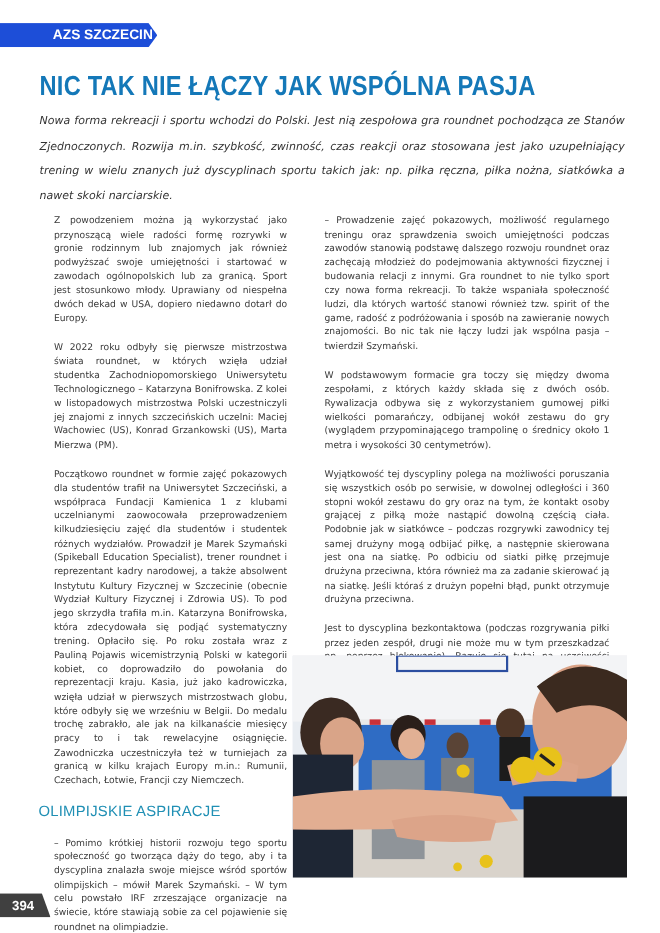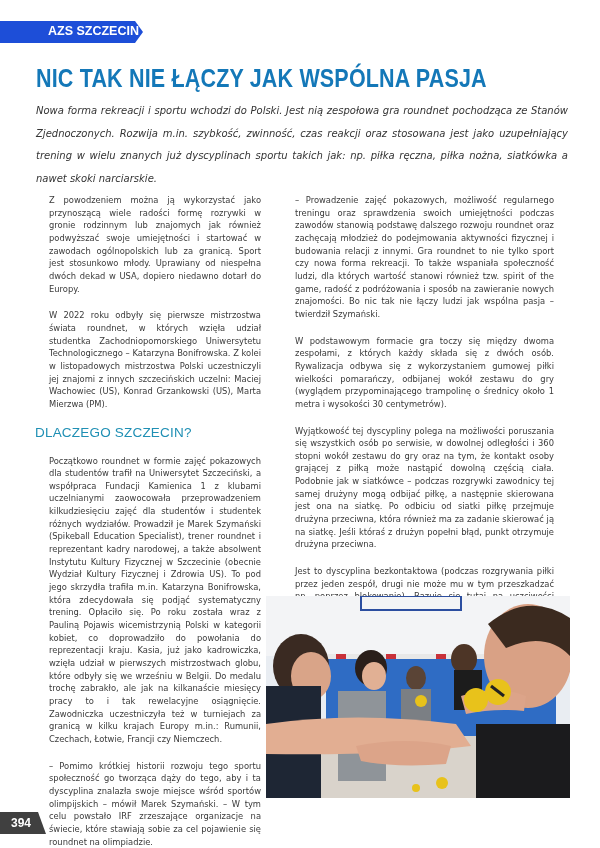--- a/index.html
+++ b/index.html
@@ -26,22 +26,22 @@
   <span>AZS SZCZECIN</span>
 </div>
 
 <h1 class="title" style="margin:0;">NIC TAK NIE ŁĄCZY JAK WSPÓLNA PASJA</h1>
 
 <p class="lead" style="margin:0;">Nowa forma rekreacji i sportu wchodzi do Polski. Jest nią zespołowa gra roundnet pochodząca ze Stanów Zjednoczonych. Rozwija m.in. szybkość, zwinność, czas reakcji oraz stosowana jest jako uzupełniający trening w wielu znanych już dyscyplinach sportu takich jak: np. piłka ręczna, piłka nożna, siatkówka a nawet skoki narciarskie.</p>
 
 <div class="col col-left">
   <p>Z powodzeniem można ją wykorzystać jako przynoszącą wiele radości formę rozrywki w gronie rodzinnym lub znajomych jak również podwyższać swoje umiejętności i startować w zawodach ogólnopolskich lub za granicą. Sport jest stosunkowo młody. Uprawiany od niespełna dwóch dekad w USA, dopiero niedawno dotarł do Europy.</p>
   <p>W 2022 roku odbyły się pierwsze mistrzostwa świata roundnet, w których wzięła udział studentka Zachodniopomorskiego Uniwersytetu Technologicznego – Katarzyna Bonifrowska. Z kolei w listopadowych mistrzostwa Polski uczestniczyli jej znajomi z innych szczecińskich uczelni: Maciej Wachowiec (US), Konrad Grzankowski (US), Marta Mierzwa (PM).</p>
-  <h2 style="margin-top:8px;">DLACZEGO SZCZECIN?</h2>
   <p>Początkowo roundnet w formie zajęć pokazowych dla studentów trafił na Uniwersytet Szczeciński, a współpraca Fundacji Kamienica 1 z klubami uczelnianymi zaowocowała przeprowadzeniem kilkudziesięciu zajęć dla studentów i studentek różnych wydziałów. Prowadził je Marek Szymański (Spikeball Education Specialist), trener roundnet i reprezentant kadry narodowej, a także absolwent Instytutu Kultury Fizycznej w Szczecinie (obecnie Wydział Kultury Fizycznej i Zdrowia US). To pod jego skrzydła trafiła m.in. Katarzyna Bonifrowska, która zdecydowała się podjąć systematyczny trening. Opłaciło się. Po roku została wraz z Pauliną Pojawis wicemistrzynią Polski w kategorii kobiet, co doprowadziło do powołania do reprezentacji kraju. Kasia, już jako kadrowiczka, wzięła udział w pierwszych mistrzostwach globu, które odbyły się we wrześniu w Belgii. Do medalu trochę zabrakło, ale jak na kilkanaście miesięcy pracy to i tak rewelacyjne osiągnięcie. Zawodniczka uczestniczyła też w turniejach za granicą w kilku krajach Europy m.in.: Rumunii, Czechach, Łotwie, Francji czy Niemczech.</p>
+  <h2 style="margin-top:8px;">OLIMPIJSKIE ASPIRACJE</h2>
   <p>– Pomimo krótkiej historii rozwoju tego sportu społeczność go tworząca dąży do tego, aby i ta dyscyplina znalazła swoje miejsce wśród sportów olimpijskich – mówił Marek Szymański. – W tym celu powstało IRF zrzeszające organizacje na świecie, które stawiają sobie za cel pojawienie się roundnet na olimpiadzie.</p>
   <p>Zanim to jednak miało nastąpić, ważna była praca u podstaw i wspieranie rozwoju tej dyscypliny w ośrodkach lokalnych. W Szczecinie, Warszawie, Olsztynie i Gdańsku działają już grupy miłośników tego sportu.</p>
 </div>
 
 <div class="col col-right">
   <p>– Prowadzenie zajęć pokazowych, możliwość regularnego treningu oraz sprawdzenia swoich umiejętności podczas zawodów stanowią podstawę dalszego rozwoju roundnet oraz zachęcają młodzież do podejmowania aktywności fizycznej i budowania relacji z innymi. Gra roundnet to nie tylko sport czy nowa forma rekreacji. To także wspaniała społeczność ludzi, dla których wartość stanowi również tzw. spirit of the game, radość z podróżowania i sposób na zawieranie nowych znajomości. Bo nic tak nie łączy ludzi jak wspólna pasja – twierdził Szymański.</p>
   <p>W podstawowym formacie gra toczy się między dwoma zespołami, z których każdy składa się z dwóch osób. Rywalizacja odbywa się z wykorzystaniem gumowej piłki wielkości pomarańczy, odbijanej wokół zestawu do gry (wyglądem przypominającego trampolinę o średnicy około 1 metra i wysokości 30 centymetrów).</p>
   <p>Wyjątkowość tej dyscypliny polega na możliwości poruszania się wszystkich osób po serwisie, w dowolnej odległości i 360 stopni wokół zestawu do gry oraz na tym, że kontakt osoby grającej z piłką może nastąpić dowolną częścią ciała. Podobnie jak w siatkówce – podczas rozgrywki zawodnicy tej samej drużyny mogą odbijać piłkę, a następnie skierowana jest ona na siatkę. Po odbiciu od siatki piłkę przejmuje drużyna przeciwna, która również ma za zadanie skierować ją na siatkę. Jeśli któraś z drużyn popełni błąd, punkt otrzymuje drużyna przeciwna.</p>
   <p><span>Jest to dyscyplina bezkontaktowa (podczas rozgrywania piłki przez jeden zespół, drugi nie może mu w tym przeszkadzać np. poprzez blokowanie). Bazuje się tutaj na uczciwości wszystkich osób grających – fair play, ponieważ nie ma sędziów. Jest to aktywność na miarę aktualnych czasów – nie wymaga budowania dedykowanych boisk czy obiektów sportowych przeznaczonych do jej uprawiania, bowiem niemal każdą istniejącą już przestrzeń można w łatwy i nieinwazyjny sposób zaadaptować oraz stworzyć tym samym miejsce do gry. Ponadto jest to aktywność jeszcze bardzo niszowa w Polsce i bardzo dynamicznie rozwijająca się oraz niezwykle szybko zdobywająca popularność wśród ludzi na niemal każdym kontynencie.</span> <span class="credit">Foto: Kamienica1</span></p>
 </div>

